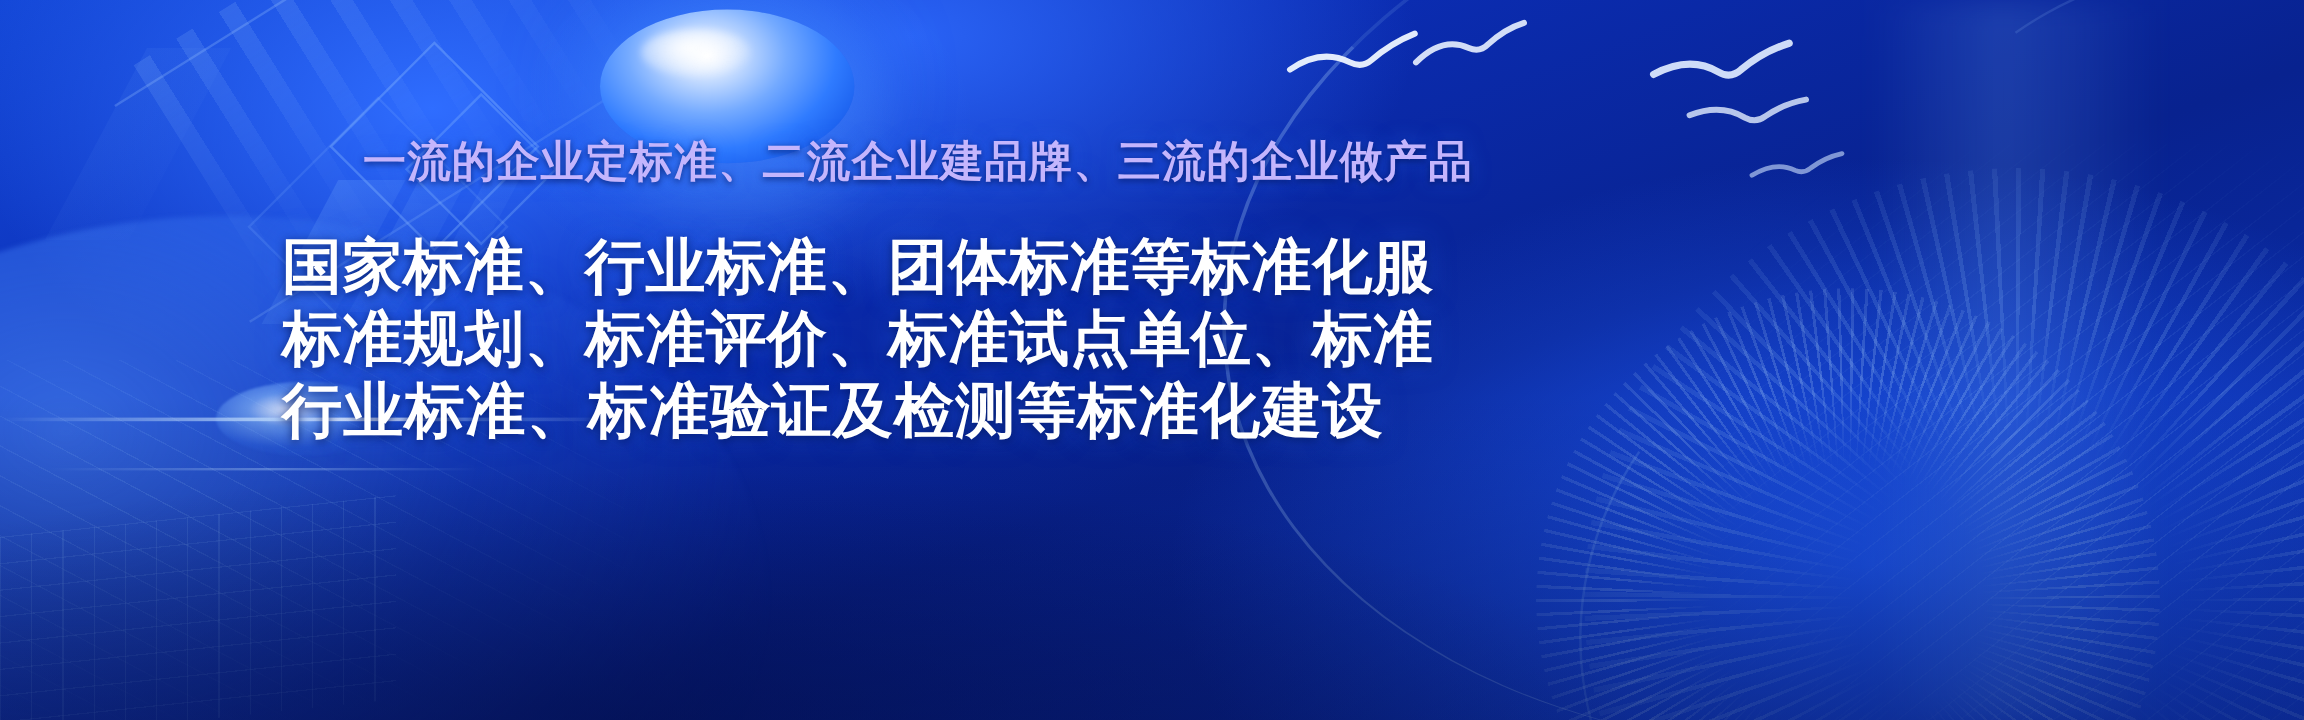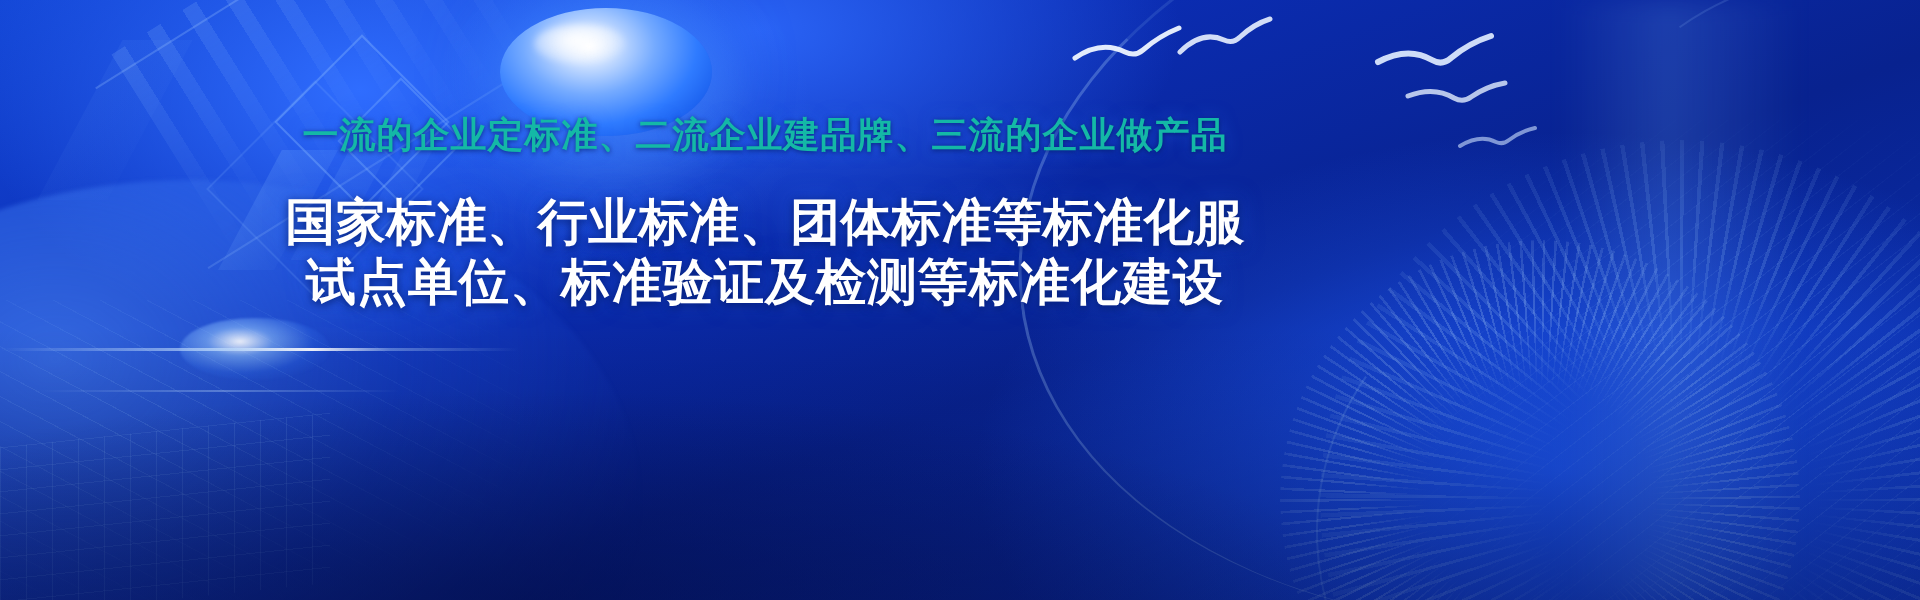--- a/index.html
+++ b/index.html
@@ -281,34 +281,33 @@
     top: 0;
     width: 1530px;
     height: 600px;
   }
   .headline {
     position: absolute;
     left: 0;
     top: 114px;
     width: 1530px;
     text-align: center;
-    color: #14b8a6;
+    color: #c4b5fd;
     font-size: 36px;
     font-weight: bold;
     letter-spacing: 1px;
     line-height: 1.15;
     text-shadow: 0 1px 5px rgba(0,20,90,0.75), 0 0 16px rgba(40,110,255,0.55);
     white-space: nowrap;
   }
   .body-block {
     position: absolute;
     left: 235px;
     top: 192px;
     width: 1060px;
-    text-align: center;
     color: #ffffff;
     font-size: 50px;
     font-weight: bold;
     line-height: 1.20;
     letter-spacing: 0.5px;
     text-shadow: 0 2px 8px rgba(0,20,90,0.8), 0 0 22px rgba(40,110,255,0.5);
   }
   .body-line { display: block; white-space: nowrap; }
   .body-line.l4 { letter-spacing: 1px; }
 </style>
@@ -370,17 +369,18 @@
     <g fill="none" stroke="#cfe2ff" stroke-linecap="round" stroke-width="4">
       <path d="M1460 146 q20 -12 36 -4 q7 3 13 -2 q12 -9 26 -12" opacity="0.6"></path>
     </g>
   </svg>
 
   <div class="text-wrap">
     <div class="headline">一流的企业定标准、二流企业建品牌、三流的企业做产品</div>
 
     <div class="body-block">
       <span class="body-line l1">国家标准、行业标准、团体标准等标准化服</span>
-      <span class="body-line l4">试点单位、标准验证及检测等标准化建设</span>
+      <span class="body-line l3">标准规划、标准评价、标准试点单位、标准</span>
+      <span class="body-line l4">行业标准、标准验证及检测等标准化建设</span>
     </div>
   </div>
 
 </div>
 
 </body></html>

